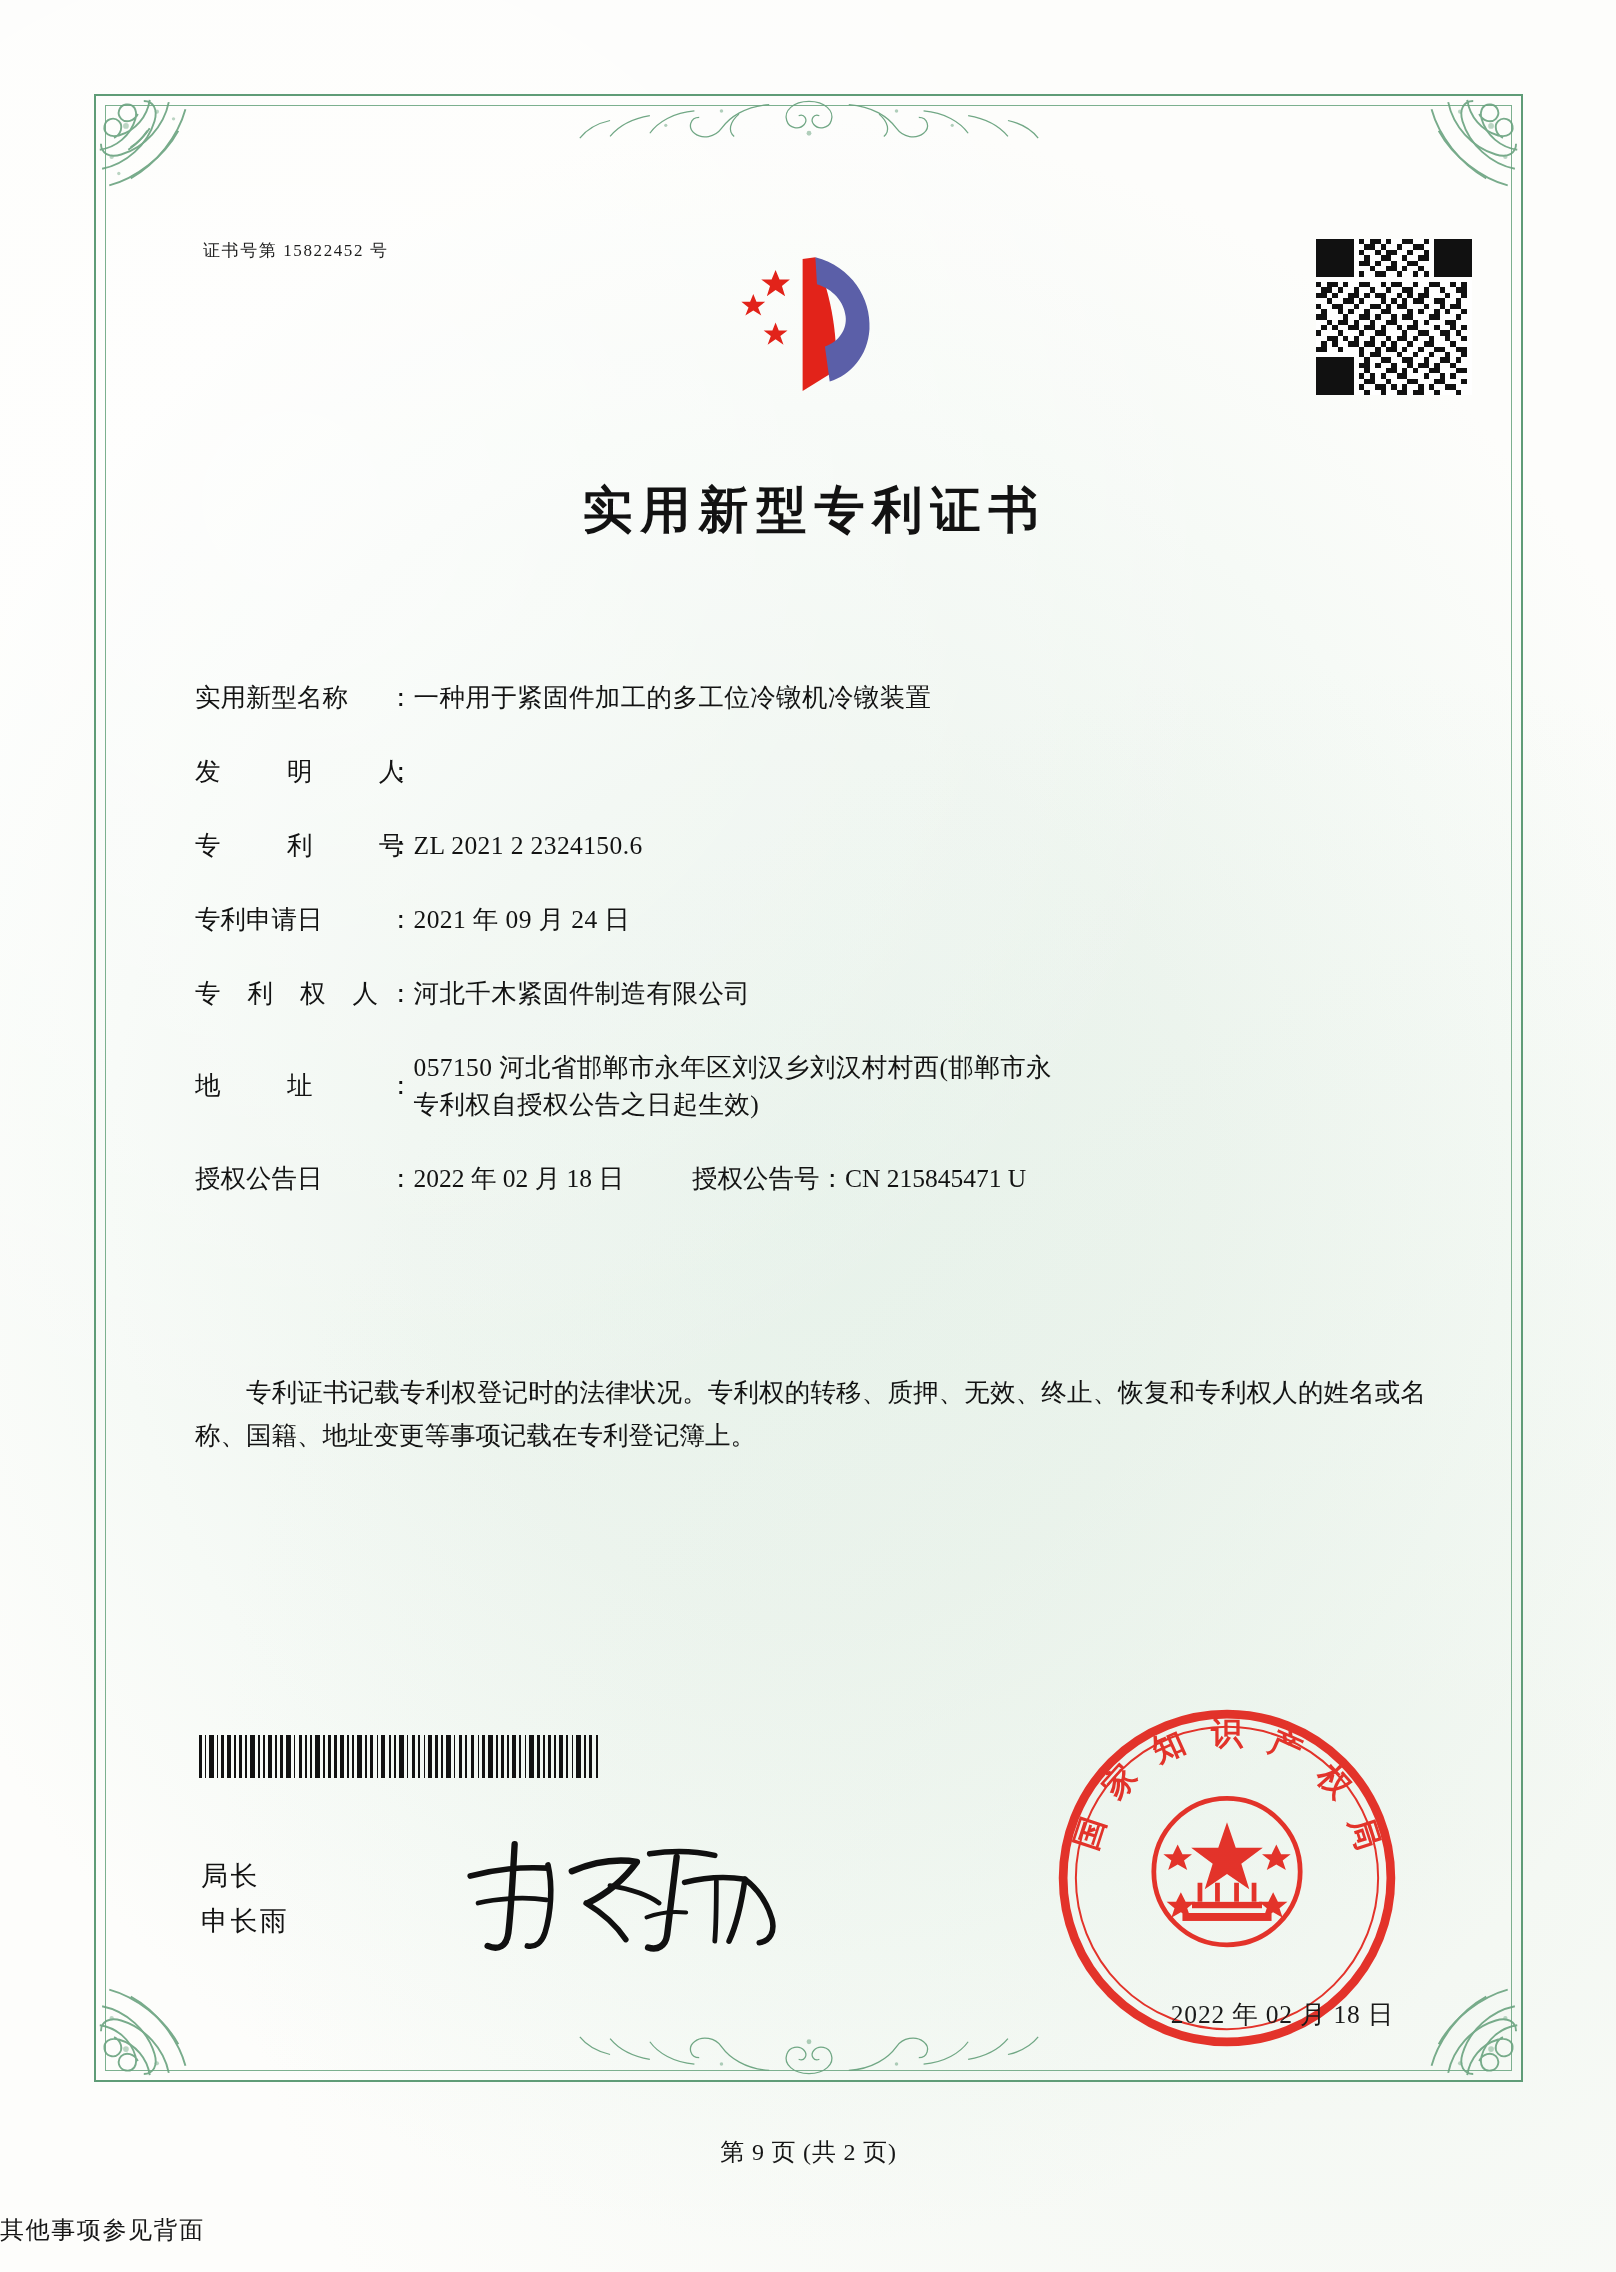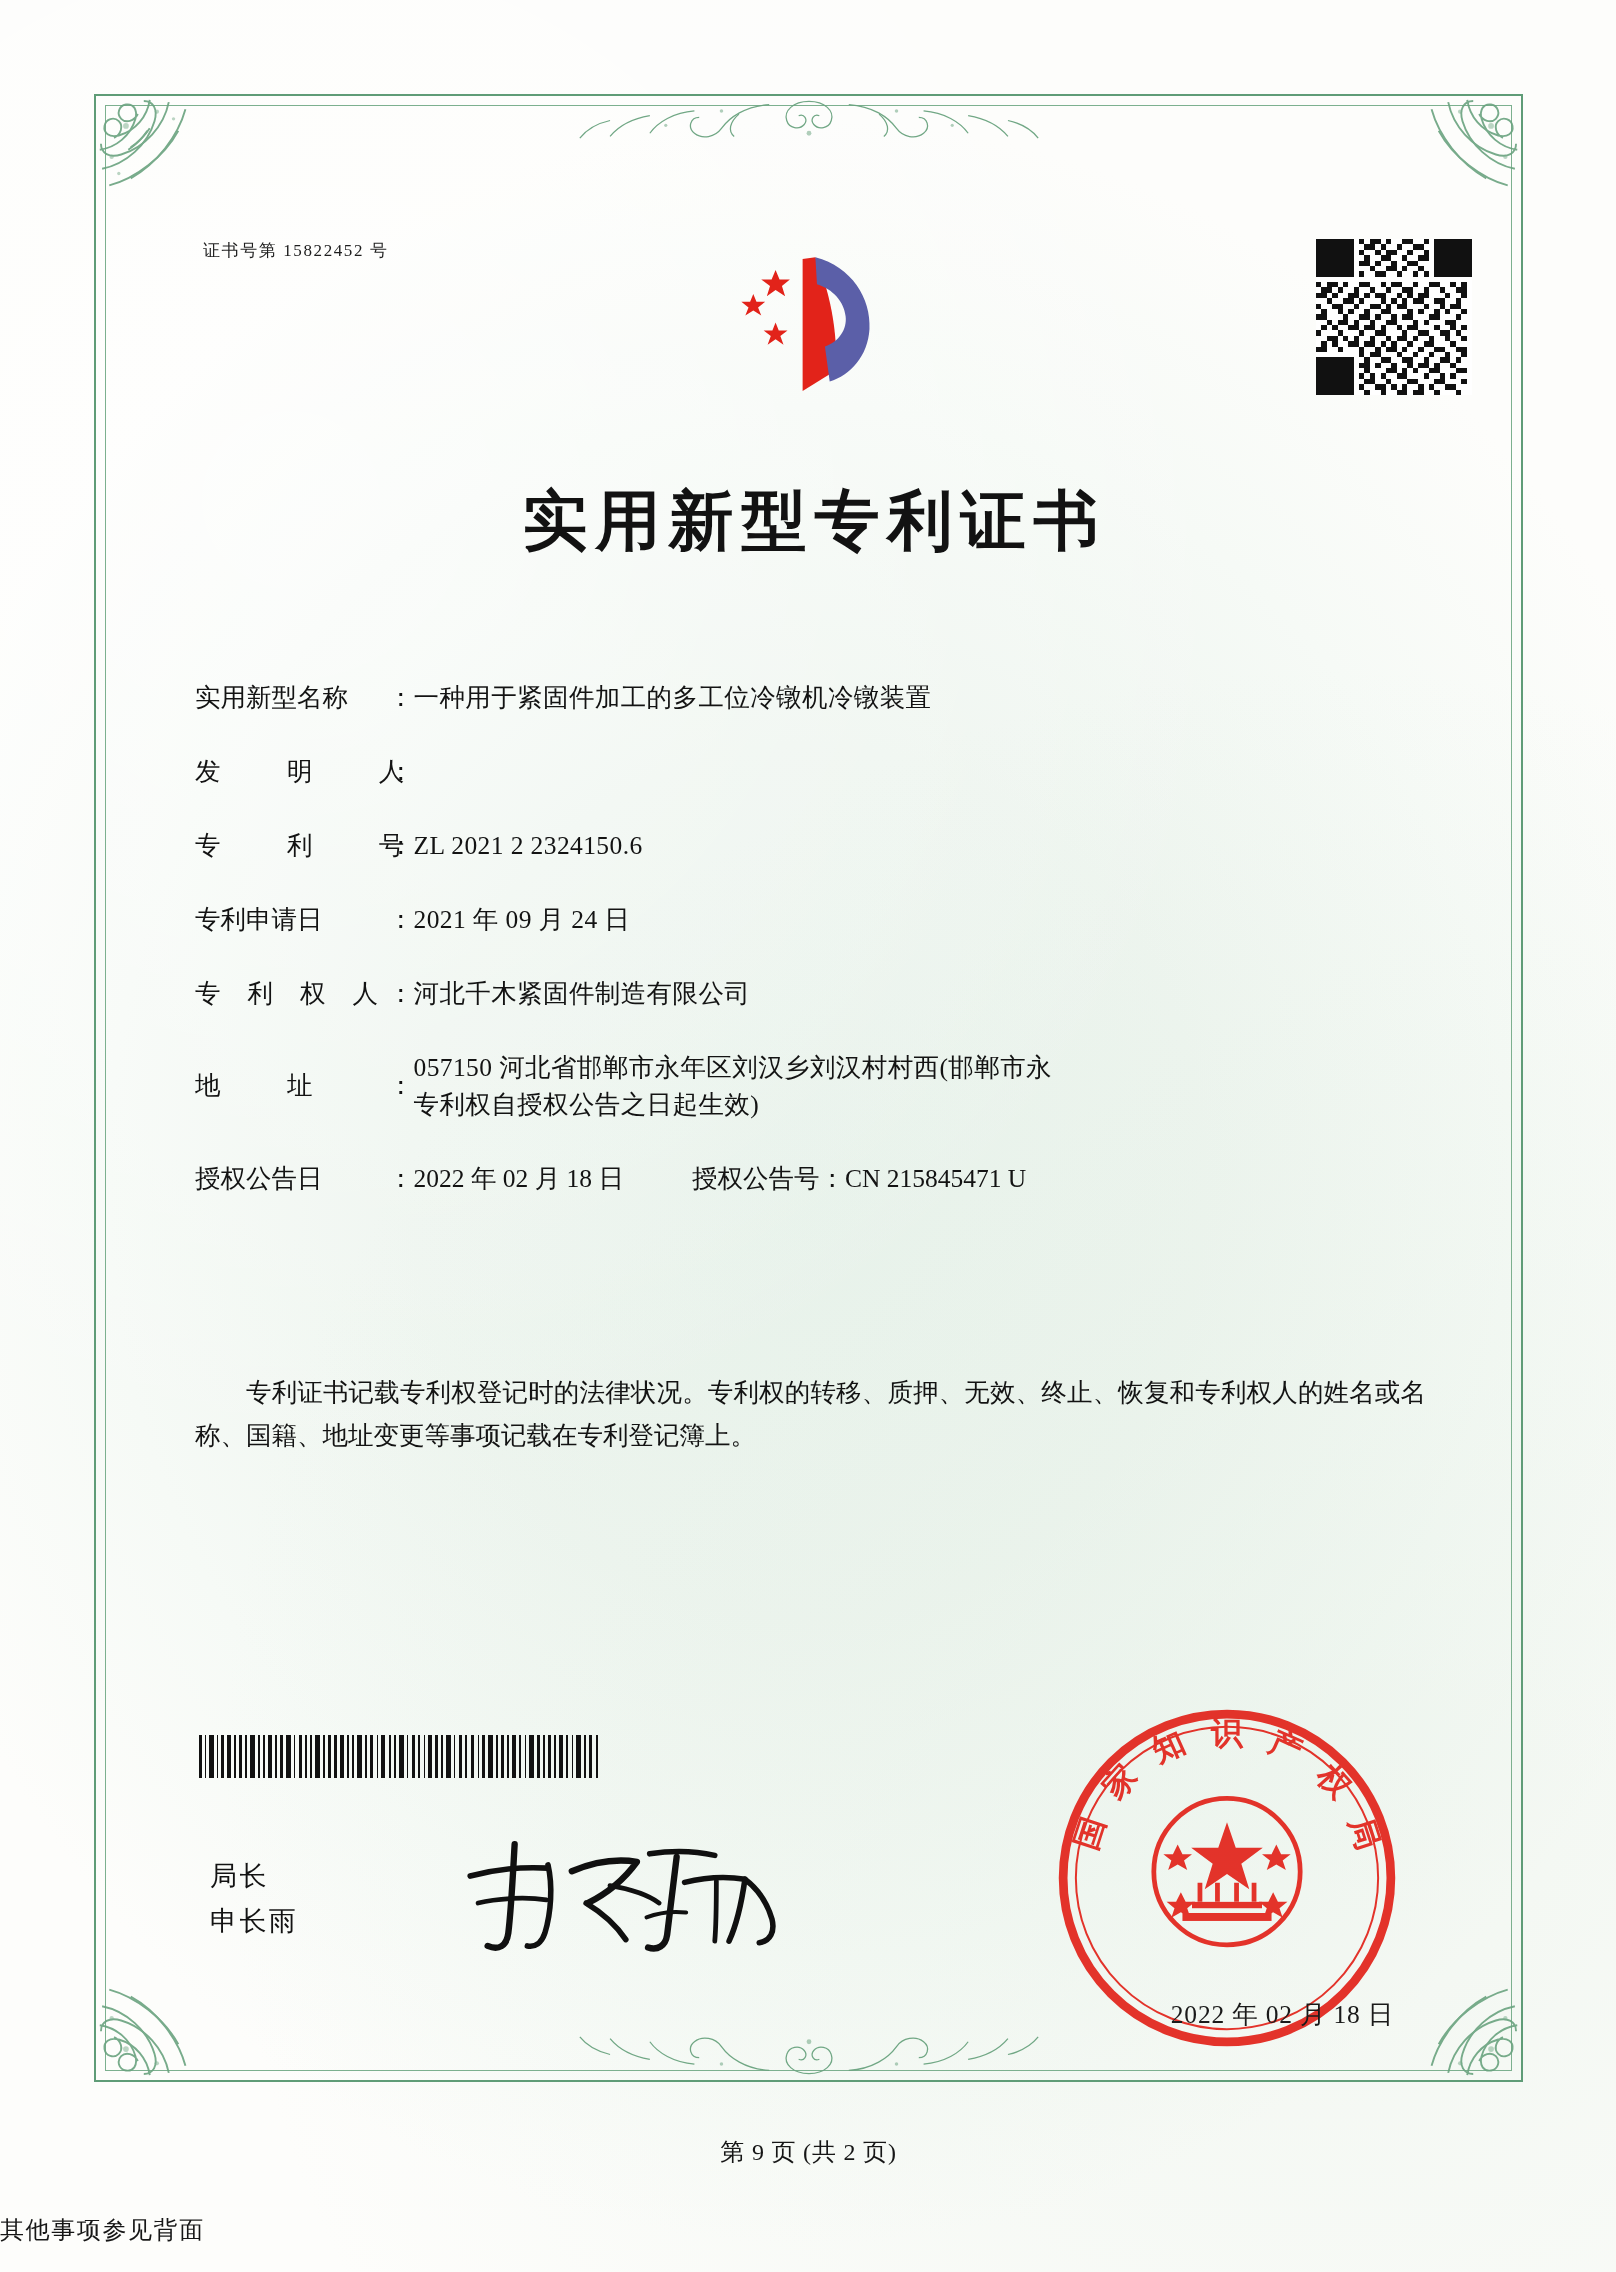--- a/index.html
+++ b/index.html
@@ -109,21 +109,21 @@
   }
 
   .title {
     position: absolute;
     left: 12px;
     right: 0;
     top: 477px;
     text-align: center;
     font-family: Liberation Serif, serif;
     font-weight: 700;
-    font-size: 65px;
+    font-size: 50px;
     letter-spacing: 8px;
     color: #121212;
   }
 
   
   .fields {
     position: absolute;
     left: 195px;
     right: 191px;
     top: 680px;
@@ -172,21 +172,21 @@
   
   .barcode {
     position: absolute;
     left: 199px;
     top: 1735px;
     width: 422px;
     height: 43px;
   }
   .director {
     position: absolute;
-    left: 210px;
+    left: 201px;
     top: 1854px;
     font-size: 27px;
     line-height: 1.65;
     color: #131313;
     letter-spacing: 2.4px;
   }
   .signature {
     position: absolute;
     left: 446px;
     top: 1830px;

